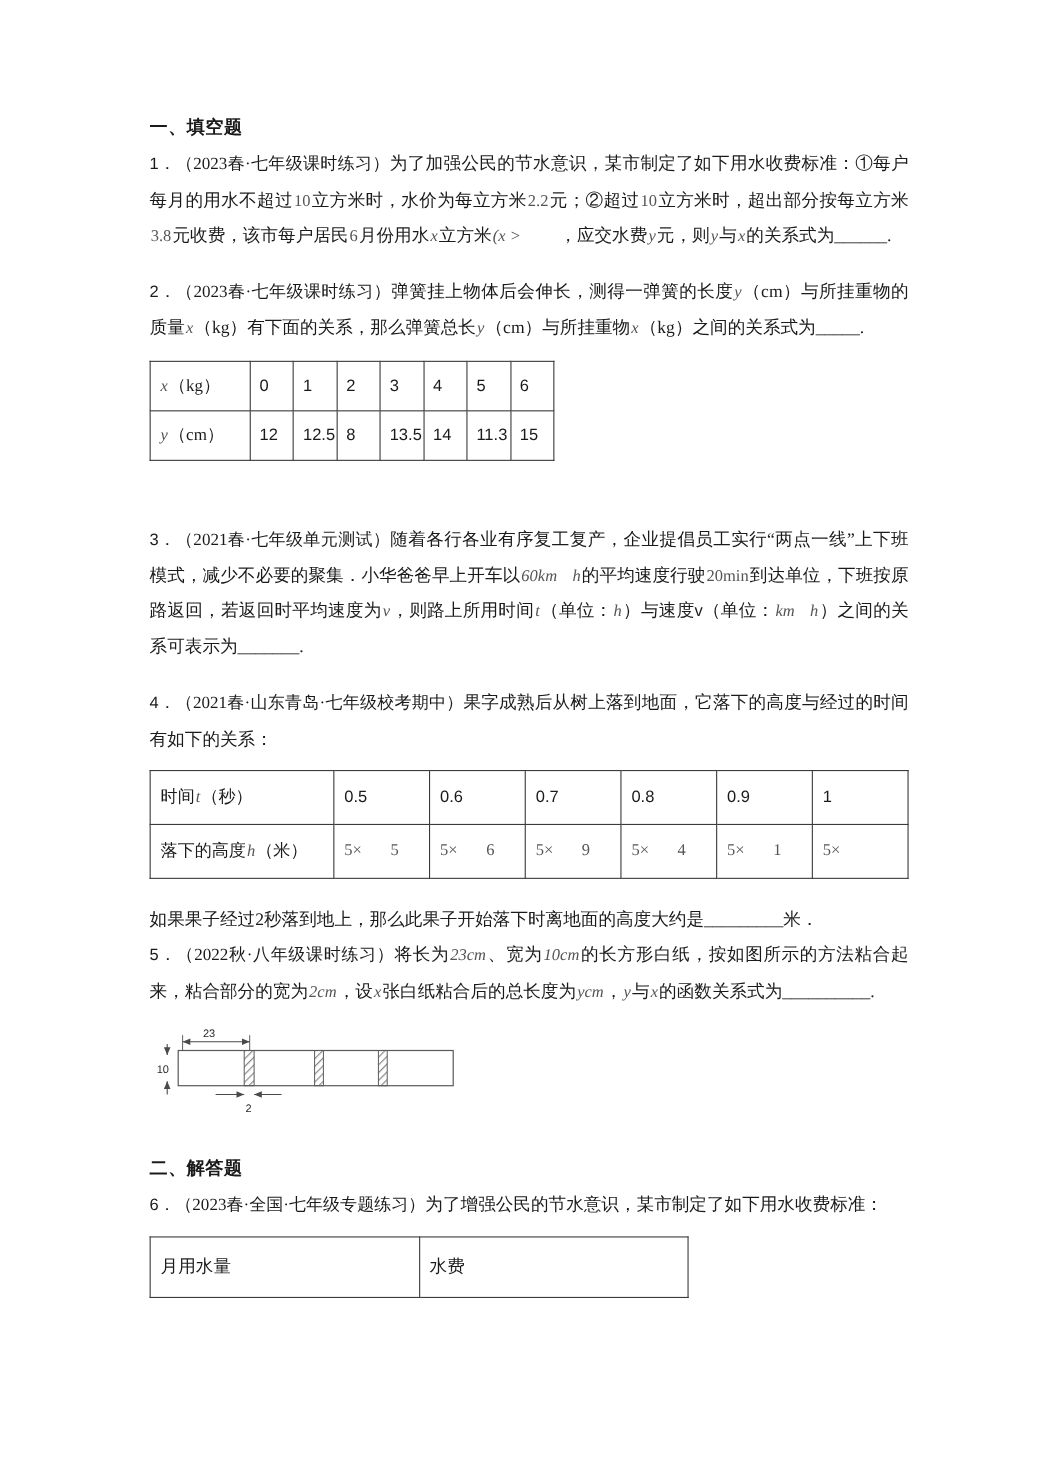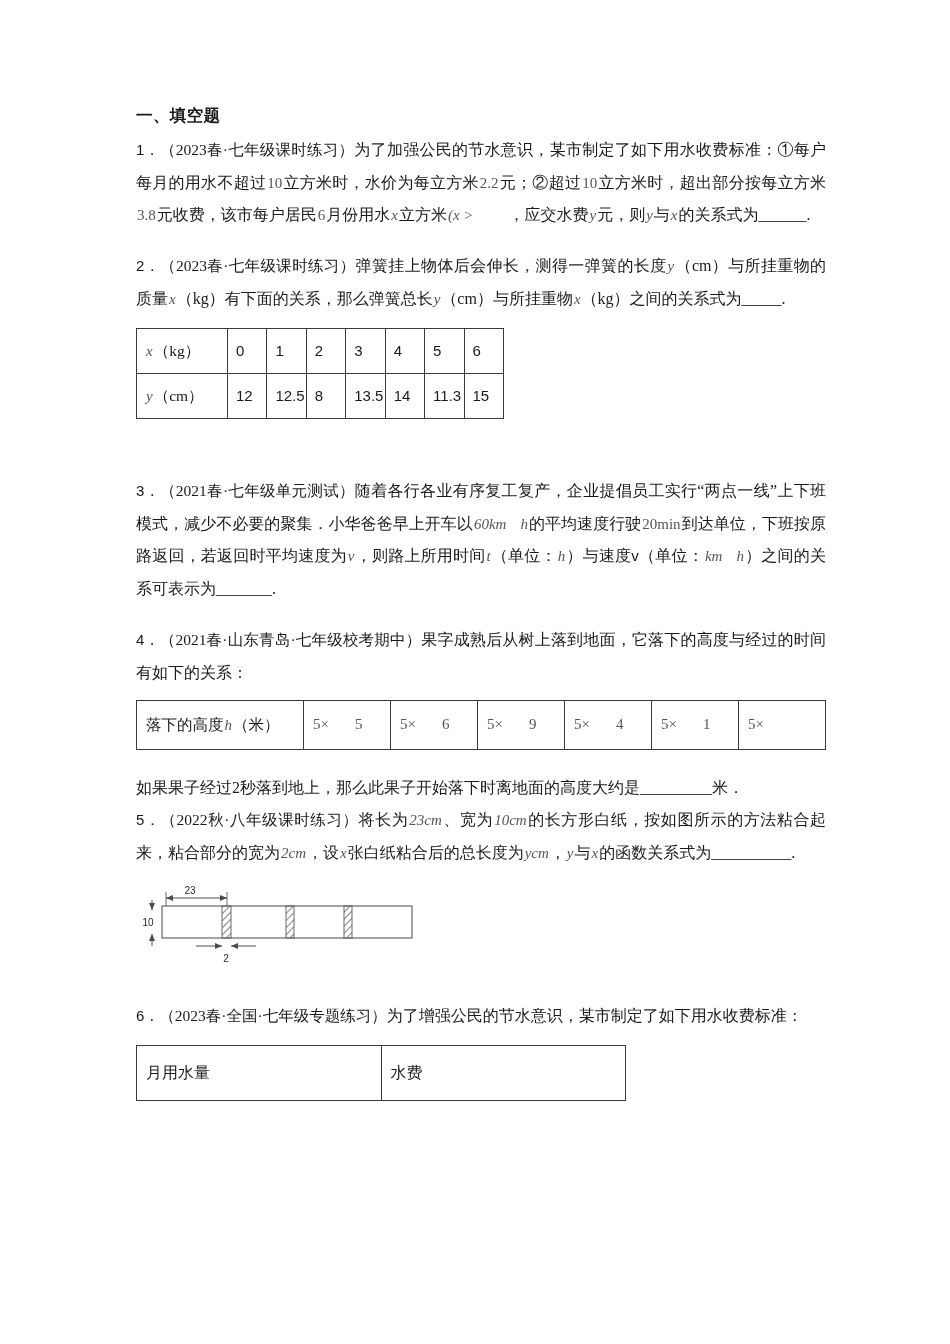--- a/index.html
+++ b/index.html
@@ -169,20 +169,29 @@
     </p>
 
     <div class="spacer-sm"></div>
 
     <p class="q">
       <span class="num">4．</span><span class="src">（2021春·山东青岛·七年级校考期中）</span><span>果字成熟后从树上落到地面，它落下的高度与经过的时间有如下的关系：</span>
     </p>
 
     <table class="grid" id="table-fall">
       <tbody>
+          <tr>
+        <td class="label"><span>时间</span><span class="mi">t</span><span>（秒）</span></td>
+        <td class="val">0.5</td>
+        <td class="val">0.6</td>
+        <td class="val">0.7</td>
+        <td class="val">0.8</td>
+        <td class="val">0.9</td>
+        <td class="val">1</td>
+      </tr>
       <tr>
         <td class="label"><span>落下的高度</span><span class="mi">h</span><span>（米）</span></td>
         <td class="val-gray"><span class="lead">5×</span><span>5</span></td>
         <td class="val-gray"><span class="lead">5×</span><span>6</span></td>
         <td class="val-gray"><span class="lead">5×</span><span>9</span></td>
         <td class="val-gray"><span class="lead">5×</span><span>4</span></td>
         <td class="val-gray"><span class="lead">5×</span><span>1</span></td>
         <td class="val-gray"><span class="lead">5×</span><span></span></td>
       </tr>
     </tbody>
@@ -227,20 +236,21 @@
         <line x1="58" y1="62" x2="84" y2="62" stroke="#4a4a4a" stroke-width="1"></line>
         <polygon points="84,62 77,59 77,65" fill="#4a4a4a"></polygon>
         <line x1="93" y1="62" x2="118" y2="62" stroke="#4a4a4a" stroke-width="1"></line>
         <polygon points="93,62 100,59 100,65" fill="#4a4a4a"></polygon>
         <text x="88" y="78" font-family="Liberation Sans, sans-serif" font-size="10" fill="#2a2a2a" text-anchor="middle">2</text>
       </svg>
     </div>
 
     <div class="spacer-md"></div>
 
+    <div class="section-head second">二、解答题</div>
 
     <p class="q">
       <span class="num">6．</span><span class="src">（2023春·全国·七年级专题练习）</span><span>为了增强公民的节水意识，某市制定了如下用水收费标准：</span>
     </p>
 
     <table class="grid" id="table-water">
       <tbody>
           <tr>
         <td>月用水量</td>
         <td>水费</td>

